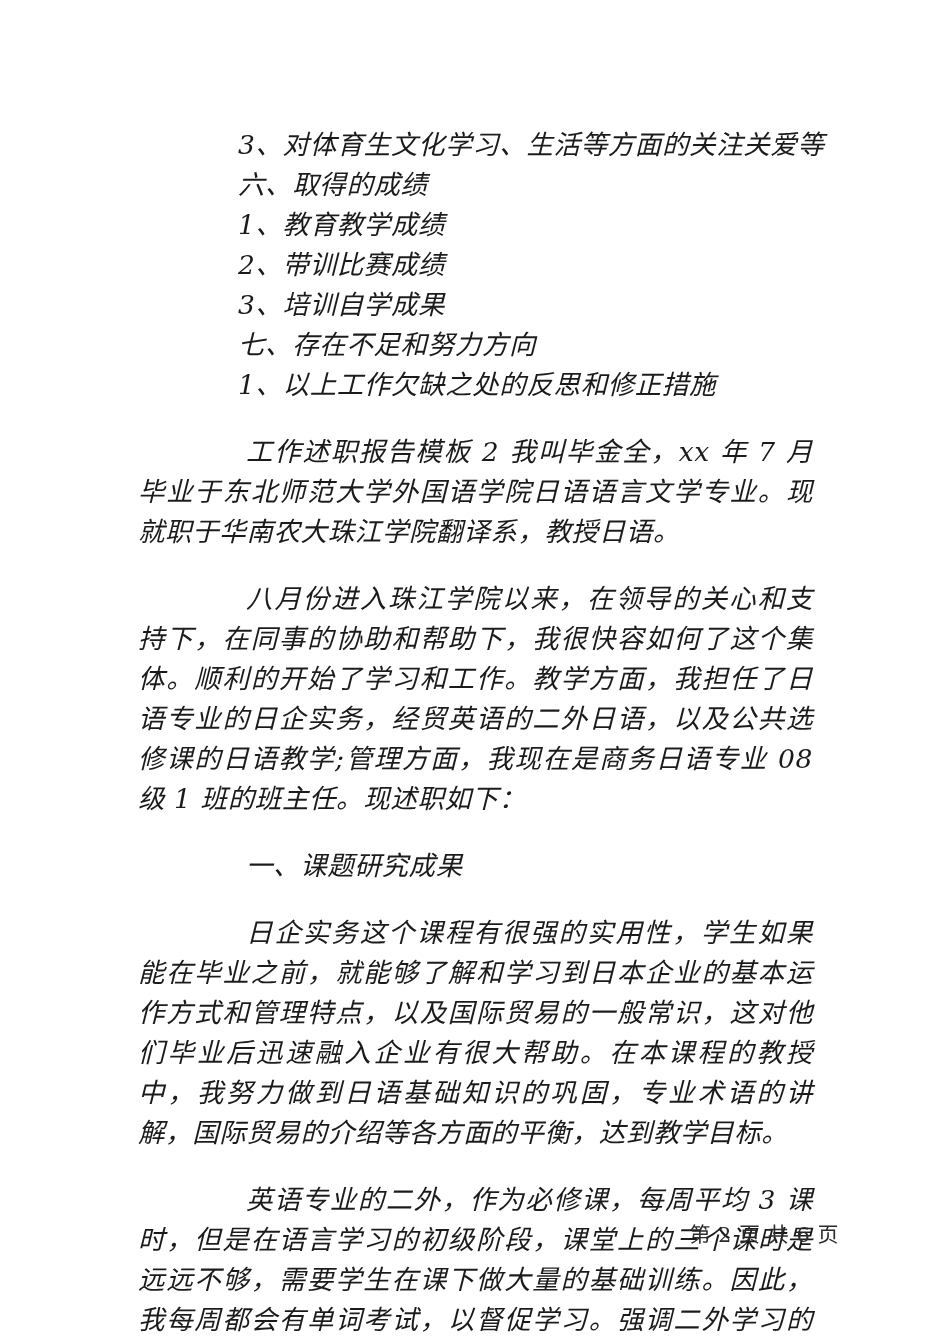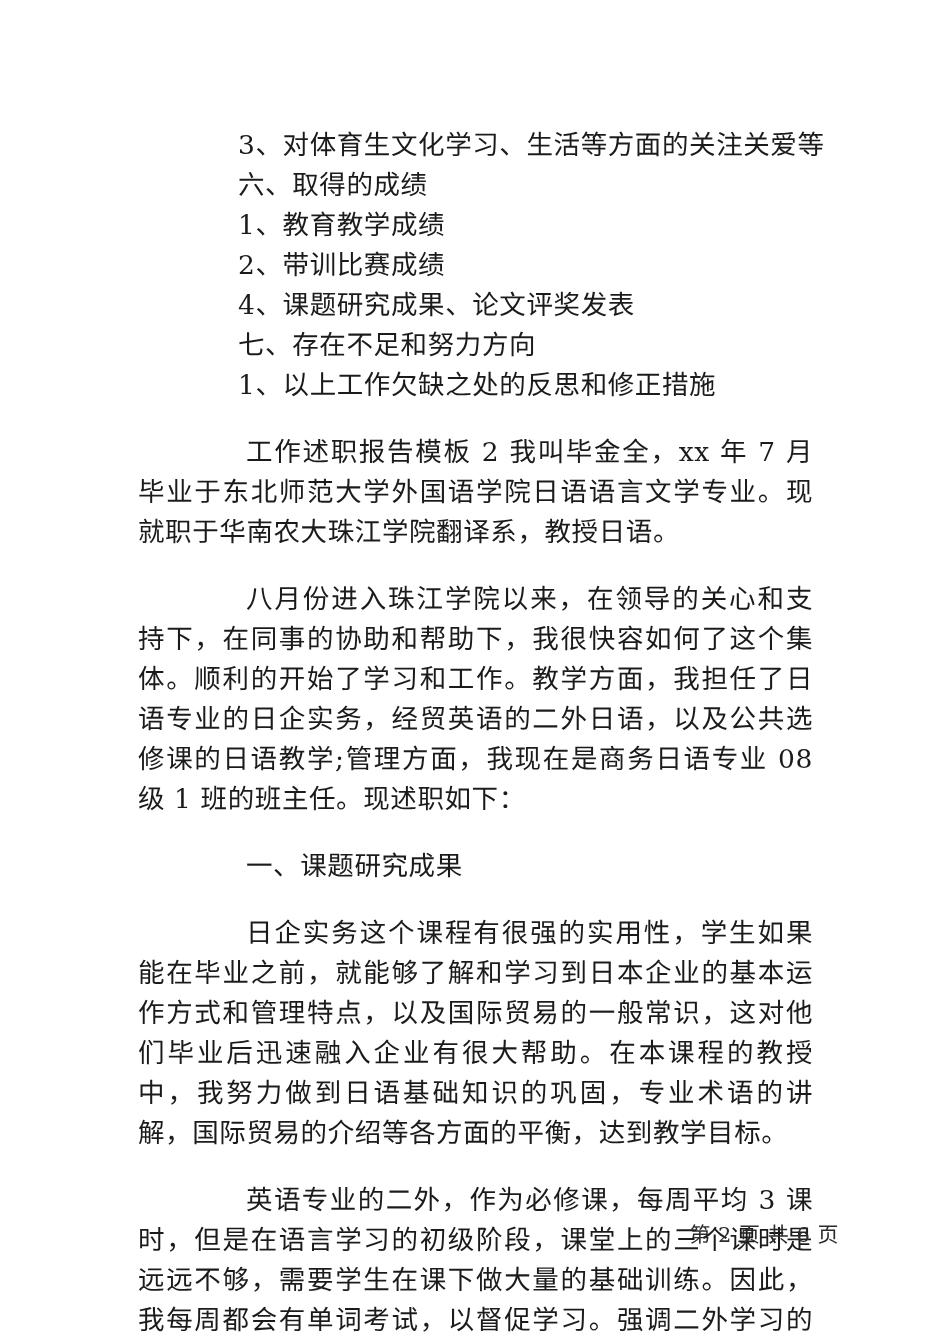--- a/index.html
+++ b/index.html
@@ -32,20 +32,21 @@
   }
 
   .doc-line,
   .doc-para {
     font-size: 26.5px;
     line-height: 40px;
     letter-spacing: 0.6px;
     color: #1b1b1b;
     margin: 0;
     word-break: break-all;
+    font-style: italic;
   }
 
   
   .doc-line {
     padding-left: 100px;
     white-space: nowrap;
   }
 
   
   .doc-para {
@@ -76,21 +77,21 @@
 <body>
 
 <div class="page">
 
   <div class="doc-body">
 
     <div class="doc-line">3、对体育生文化学习、生活等方面的关注关爱等</div>
     <div class="doc-line">六、取得的成绩</div>
     <div class="doc-line">1、教育教学成绩</div>
     <div class="doc-line">2、带训比赛成绩</div>
-    <div class="doc-line">4、课题研究成果、论文评奖发表</div>
+    <div class="doc-line">3、培训自学成果</div>
     <div class="doc-line">七、存在不足和努力方向</div>
     <div class="doc-line">1、以上工作欠缺之处的反思和修正措施</div>
 
     <p class="doc-para">工作述职报告模板 2 我叫毕金全，xx 年 7 月毕业于东北师范大学外国语学院日语语言文学专业。现就职于华南农大珠江学院翻译系，教授日语。</p>
     <p class="doc-para">八月份进入珠江学院以来，在领导的关心和支持下，在同事的协助和帮助下，我很快容如何了这个集体。顺利的开始了学习和工作。教学方面，我担任了日语专业的日企实务，经贸英语的二外日语，以及公共选修课的日语教学;管理方面，我现在是商务日语专业 08 级 1 班的班主任。现述职如下：</p>
     <p class="doc-para">一、课题研究成果</p>
     <p class="doc-para">日企实务这个课程有很强的实用性，学生如果能在毕业之前，就能够了解和学习到日本企业的基本运作方式和管理特点，以及国际贸易的一般常识，这对他们毕业后迅速融入企业有很大帮助。在本课程的教授中，我努力做到日语基础知识的巩固，专业术语的讲解，国际贸易的介绍等各方面的平衡，达到教学目标。</p>
     <p class="doc-para">英语专业的二外，作为必修课，每周平均 3 课时，但是在语言学习的初级阶段，课堂上的三个课时是远远不够，需要学生在课下做大量的基础训练。因此，我每周都会有单词考试，以督促学习。强调二外学习的重要性，使学生端正学习态度，提高学习效果。</p>
 
   </div>

